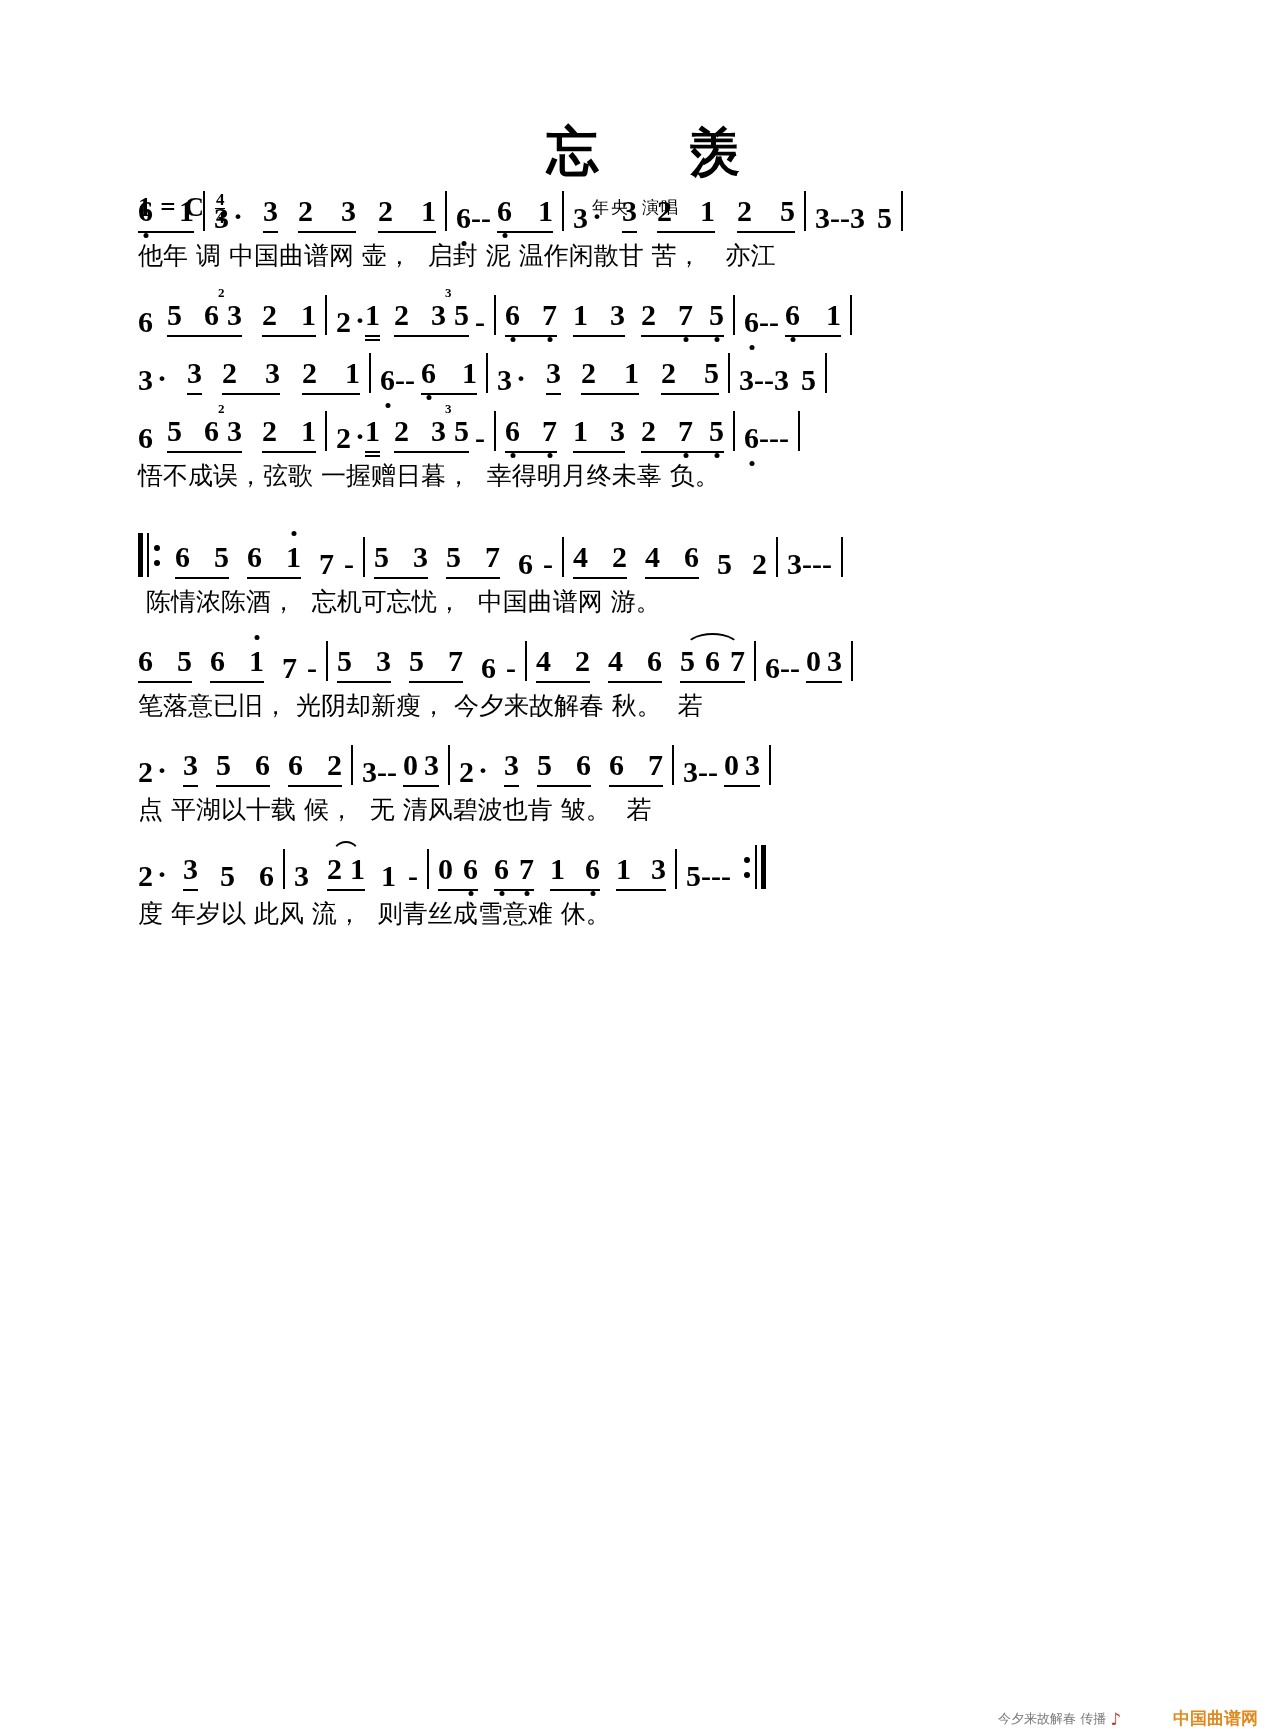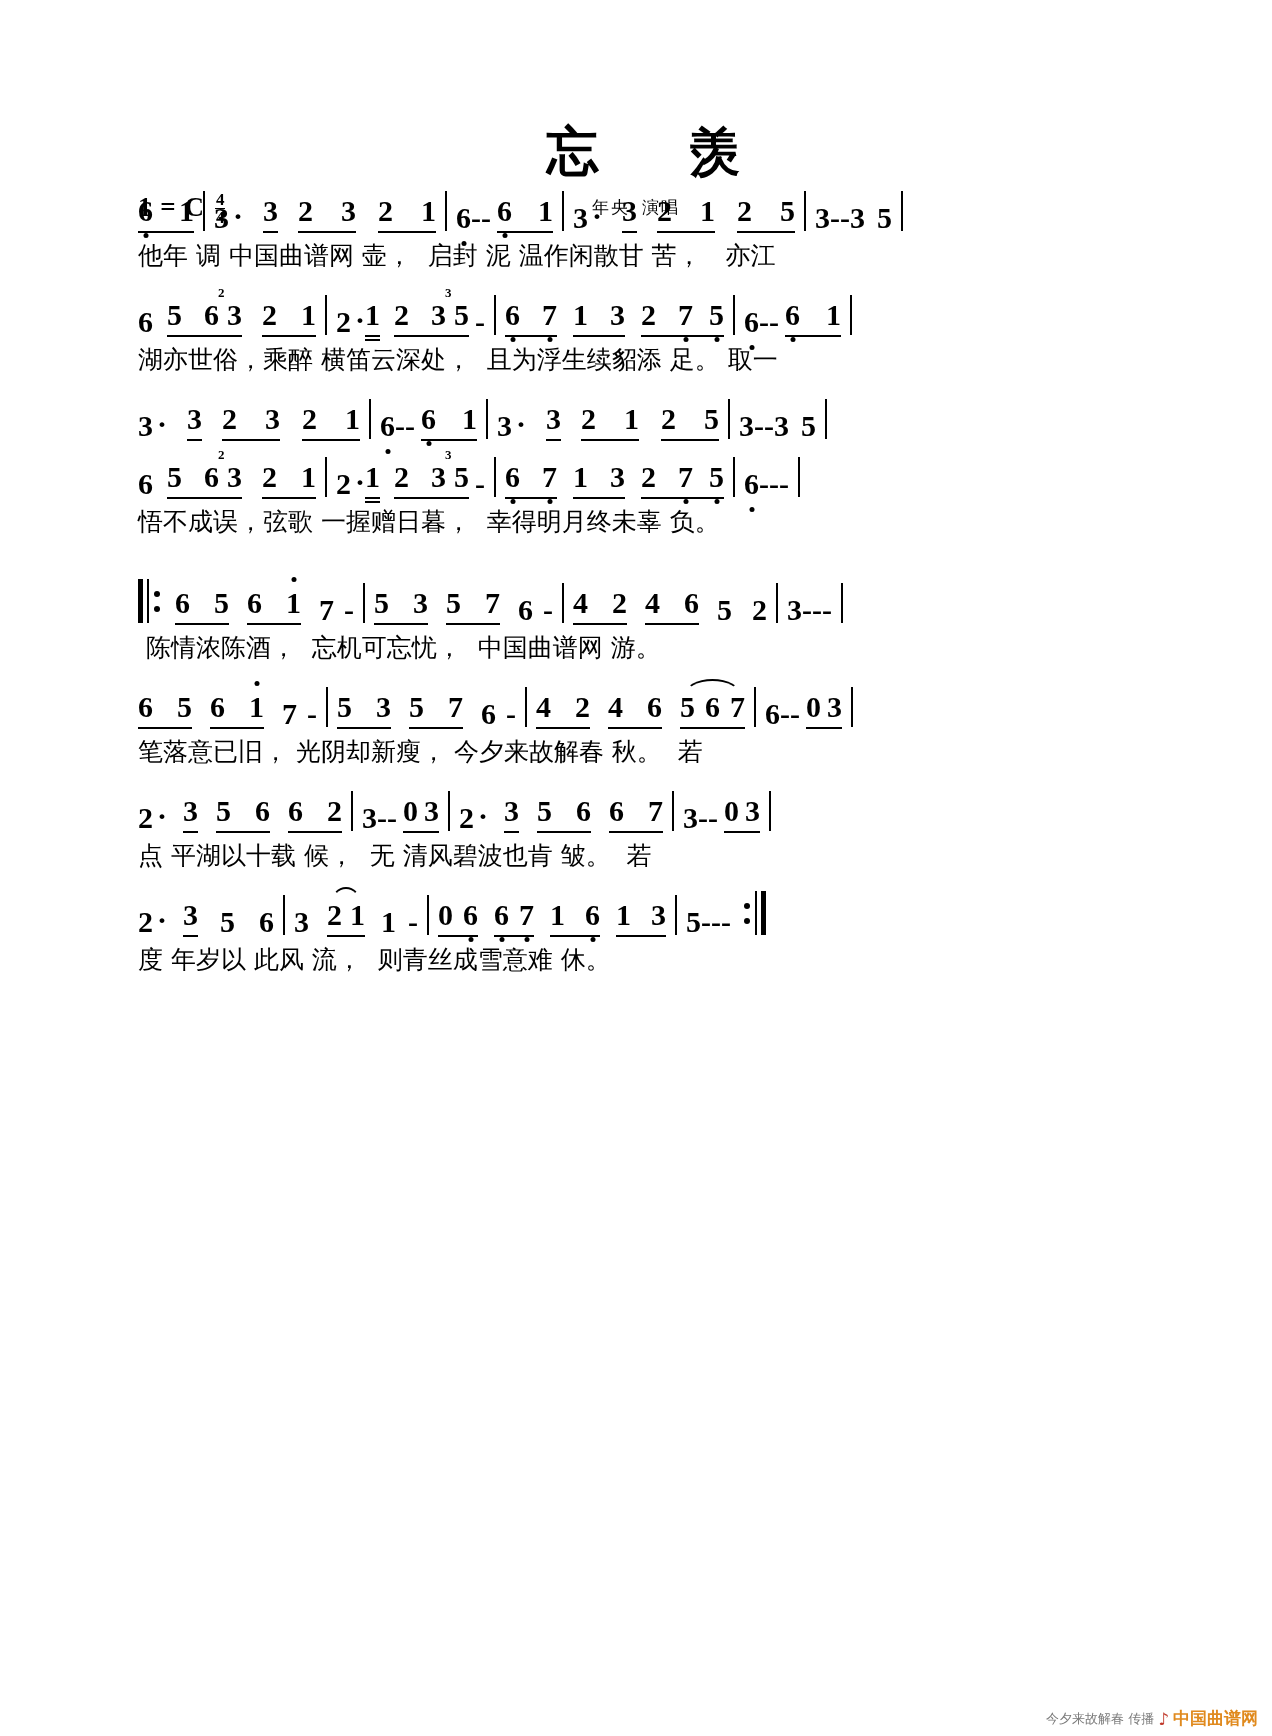--- a/index.html
+++ b/index.html
@@ -154,21 +154,21 @@
     letter-spacing:-0.2px;
     white-space:nowrap;
   }
   .watermark{
     position:absolute;right:14px;bottom:6px;
     font-size:13px;color:#7a7a7a;
     font-family:"DejaVu Serif",serif;
     display:flex;align-items:center;gap:4px;
   }
   .watermark .red{color:#c0392b;font-weight:bold;font-size:17px;}
-  .watermark .orange{color:#e08a1e;font-weight:bold;font-size:17px;}
+  .watermark .orange{color:#e08a1e;font-weight:bold;font-size:17px;margin-left:48px;}
 </style>
 </head>
 <body>
 
 <div class="sheet">
 
   <div class="header">
     <div class="title">忘 羡</div>
     <div class="subtitle">年央 演唱</div>
 
@@ -307,21 +307,20 @@
       <span class="dash">-</span>
       <span class="dash">-</span>
       <span class="sp" style="width:6px"></span>
       <span class="grp beam1">
           <span class="n lo">6</span>
           <span class="sp" style="width:26px"></span>
           <span class="n">1</span>
         </span>
       <span class="bar"></span>
     </div>
-    <div class="lyricrow">湖亦世俗，乘醉 横笛云深处，  且为浮生续貂添 足。 取一</div>
   </div>
 
   <div class="staff">
     <div class="noterow">
       <span class="n">3</span>
         <span class="dot">·</span>
       <span class="sp" style="width:20px"></span>
       <span class="grp beam1">
           <span class="n">3</span>
         </span>

